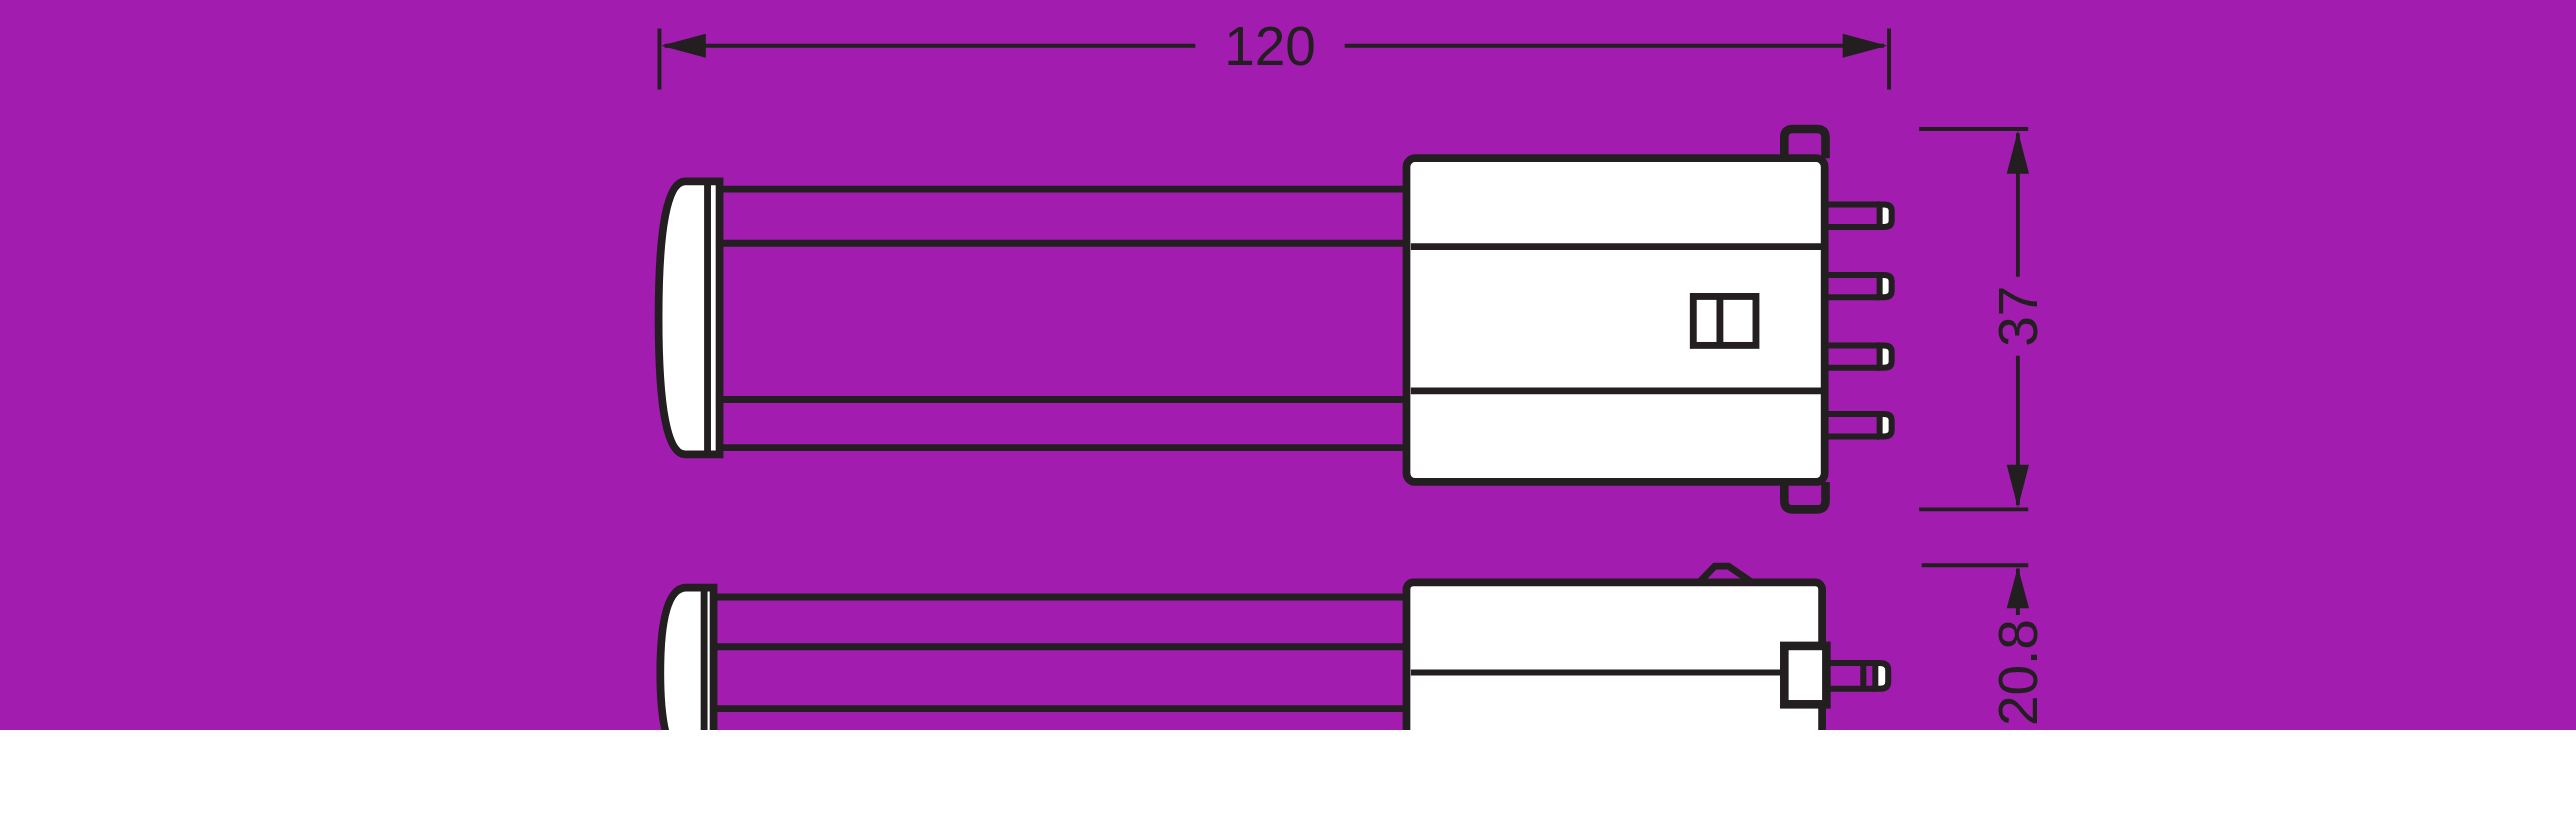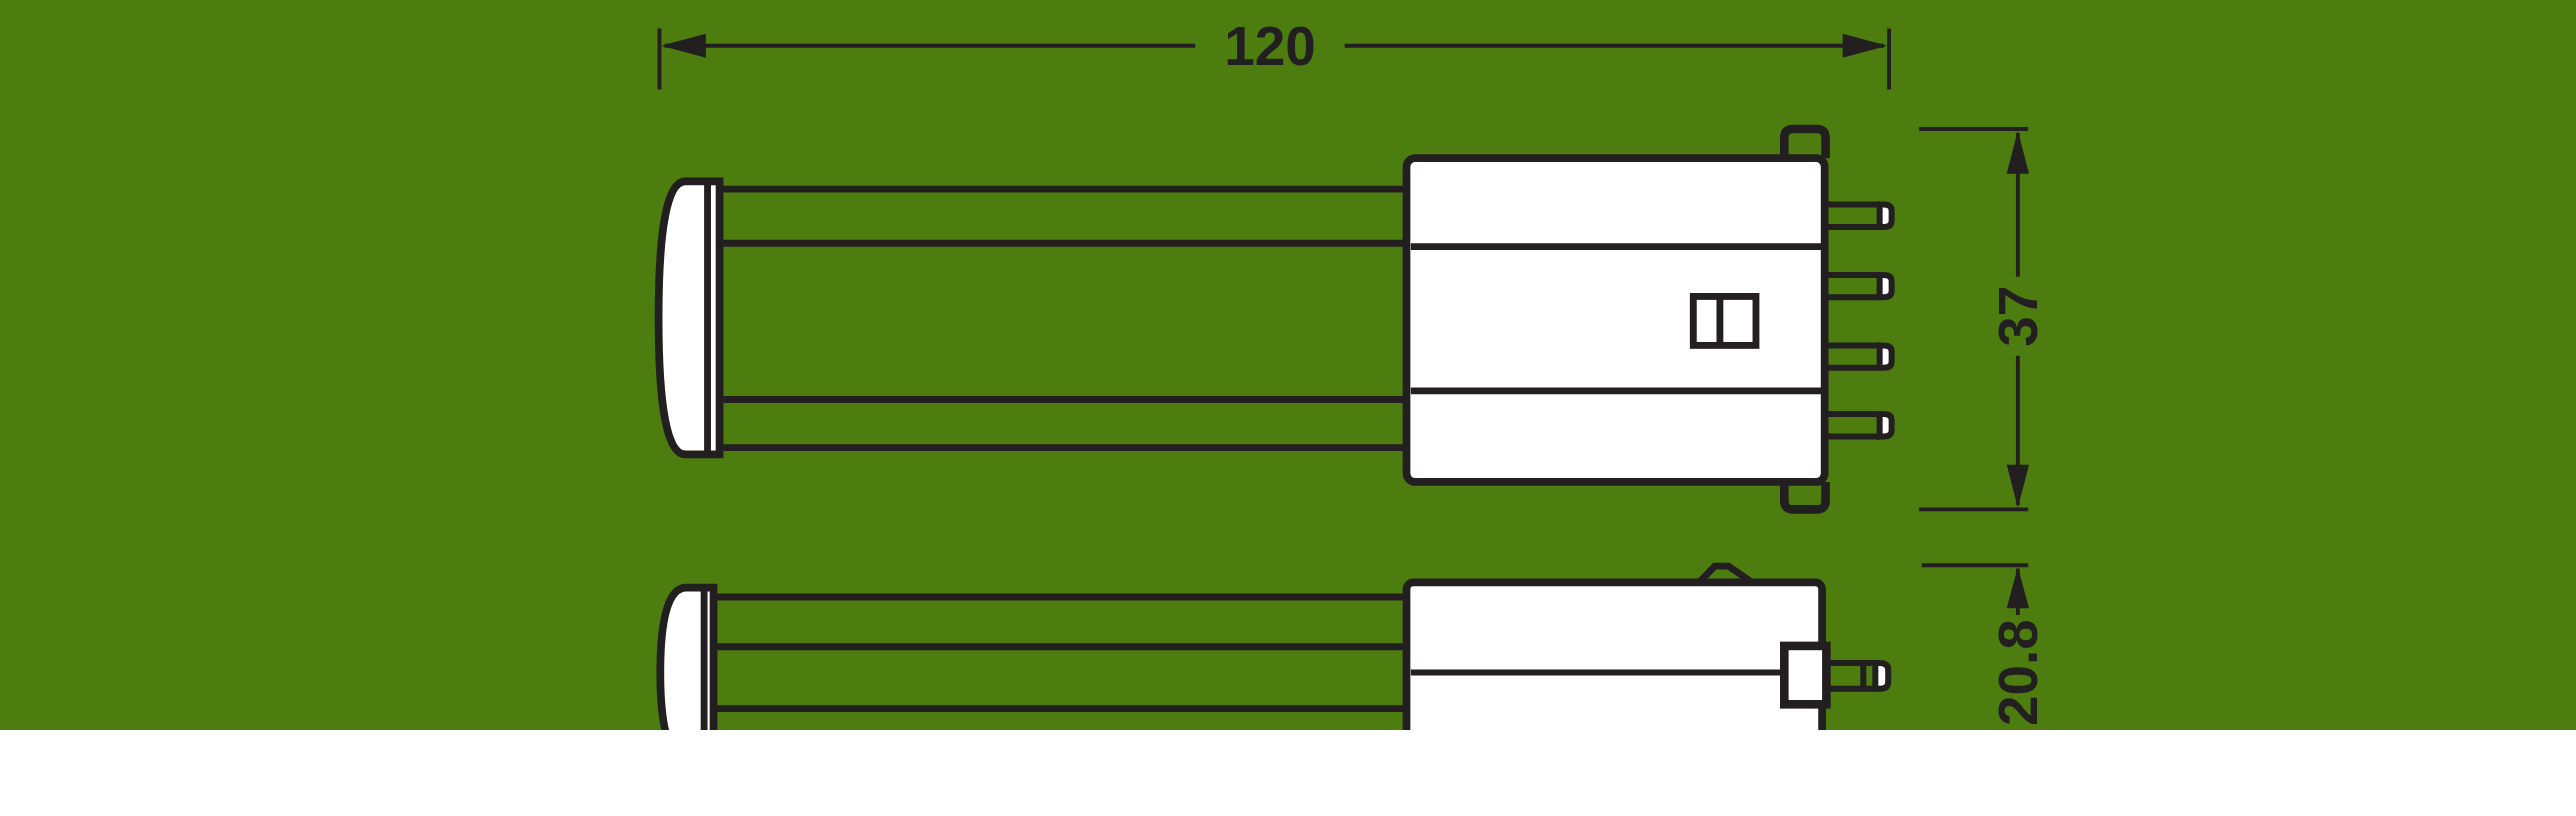--- a/index.html
+++ b/index.html
@@ -1,16 +1,16 @@
 <!DOCTYPE html>
 <html style="font-size:13.7px"><head>
 <meta charset="utf-8">
 <style>
   html,body{margin:0;padding:0;background:#ffffff;}
-  .page{position:relative;width:2576px;height:730px;background:#4d7c0f;overflow:hidden;font-weight:bold;}
+  .page{position:relative;width:2576px;height:730px;background:#a21caf;overflow:hidden;}
   svg{display:block;}
   .ln{fill:none;stroke:#231f20;stroke-width:8;}
   .ln9{fill:none;stroke:#231f20;stroke-width:9;}
   .ln10{fill:none;stroke:#231f20;stroke-width:10;}
   .ln7{fill:none;stroke:#231f20;stroke-width:7;}
   .fillwhite{fill:#ffffff;}
   .dim{fill:none;stroke:#231f20;stroke-width:4.5;}
   .arrow{fill:#231f20;stroke:none;}
   .lbl{font-family:"Liberation Sans", sans-serif;font-size:64px;fill:#231f20;}
 </style>

